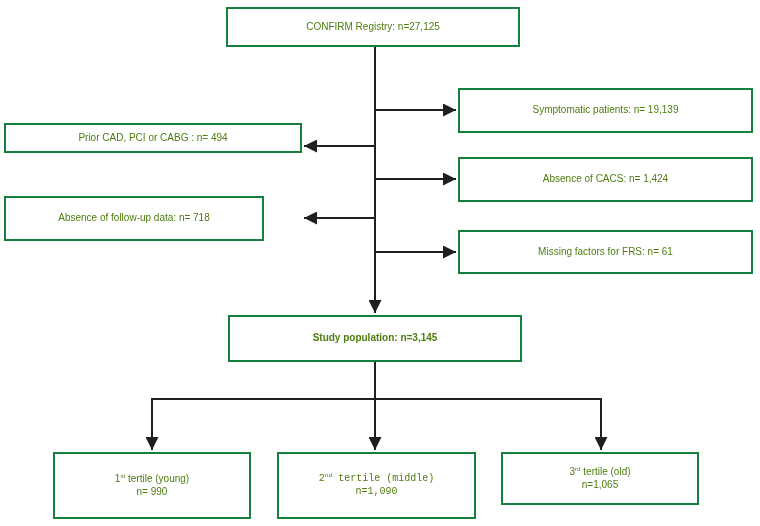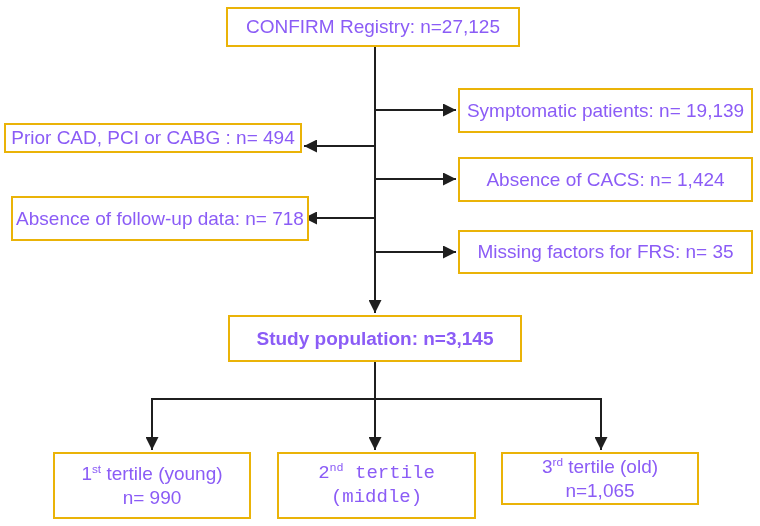--- a/index.html
+++ b/index.html
@@ -23,36 +23,36 @@
     width: 760px;
     height: 526px;
   }
   .connectors line {
     stroke: #1f1f1f;
     stroke-width: 2;
   }
   .box {
     position: absolute;
     box-sizing: border-box;
-    border: 2px solid #eab308;
+    border: 2px solid #15803d;
     background: #ffffff;
     display: flex;
     align-items: center;
     justify-content: center;
     text-align: center;
-    font-size: 19px;
+    font-size: 10px;
     line-height: 1.25;
-    color: #8b5cf6;
+    color: #4d7c0f;
   }
   .box-top        { left: 226px; top: 7px;   width: 294px; height: 40px; }
   .box-right-1    { left: 458px; top: 88px;  width: 295px; height: 45px; }
   .box-right-2    { left: 458px; top: 157px; width: 295px; height: 45px; }
   .box-right-3    { left: 458px; top: 230px; width: 295px; height: 44px; }
   .box-left-1     { left: 4px;   top: 123px; width: 298px; height: 30px; }
-  .box-left-2     { left: 11px;   top: 196px; width: 298px; height: 45px; }
+  .box-left-2     { left: 4px;   top: 196px; width: 260px; height: 45px; }
   .box-study      { left: 228px; top: 315px; width: 294px; height: 47px; font-weight: bold; }
   .box-tertile-1  { left: 53px;  top: 452px; width: 198px; height: 67px; }
   .box-tertile-2  { left: 277px; top: 452px; width: 199px; height: 67px; font-family: Liberation Mono, monospace; }
   .box-tertile-3  { left: 501px; top: 452px; width: 198px; height: 53px; }
   .tertile-inner { display: block; }
   .tertile-inner .tline { display: block; }
   sup {
     font-size: 0.62em;
     line-height: 0;
     vertical-align: super;
@@ -90,21 +90,21 @@
     <span>CONFIRM Registry: n=27,125</span>
   </div>
 
   <div class="box box-right-1">
     <span>Symptomatic patients: n= 19,139</span>
   </div>
   <div class="box box-right-2">
     <span>Absence of CACS: n= 1,424</span>
   </div>
   <div class="box box-right-3">
-    <span>Missing factors for FRS: n= 35</span>
+    <span>Missing factors for FRS: n= 61</span>
   </div>
 
   <div class="box box-left-1">
     <span>Prior CAD, PCI or CABG : n= 494</span>
   </div>
   <div class="box box-left-2">
     <span>Absence of follow-up data: n= 718</span>
   </div>
 
   <div class="box box-study">
@@ -113,20 +113,21 @@
 
   <div class="box box-tertile-1">
     <span class="tertile-inner">
       <span class="tline"><span>1</span><sup>st</sup><span> tertile (young)</span></span>
       <span class="tline">n= 990</span>
     </span>
   </div>
   <div class="box box-tertile-2">
     <span class="tertile-inner">
       <span class="tline"><span>2</span><sup>nd</sup><span> tertile (middle)</span></span>
+      <span class="tline">n=1,090</span>
     </span>
   </div>
   <div class="box box-tertile-3">
     <span class="tertile-inner">
       <span class="tline"><span>3</span><sup>rd</sup><span> tertile (old)</span></span>
       <span class="tline">n=1,065</span>
     </span>
   </div>
 
 </div>

